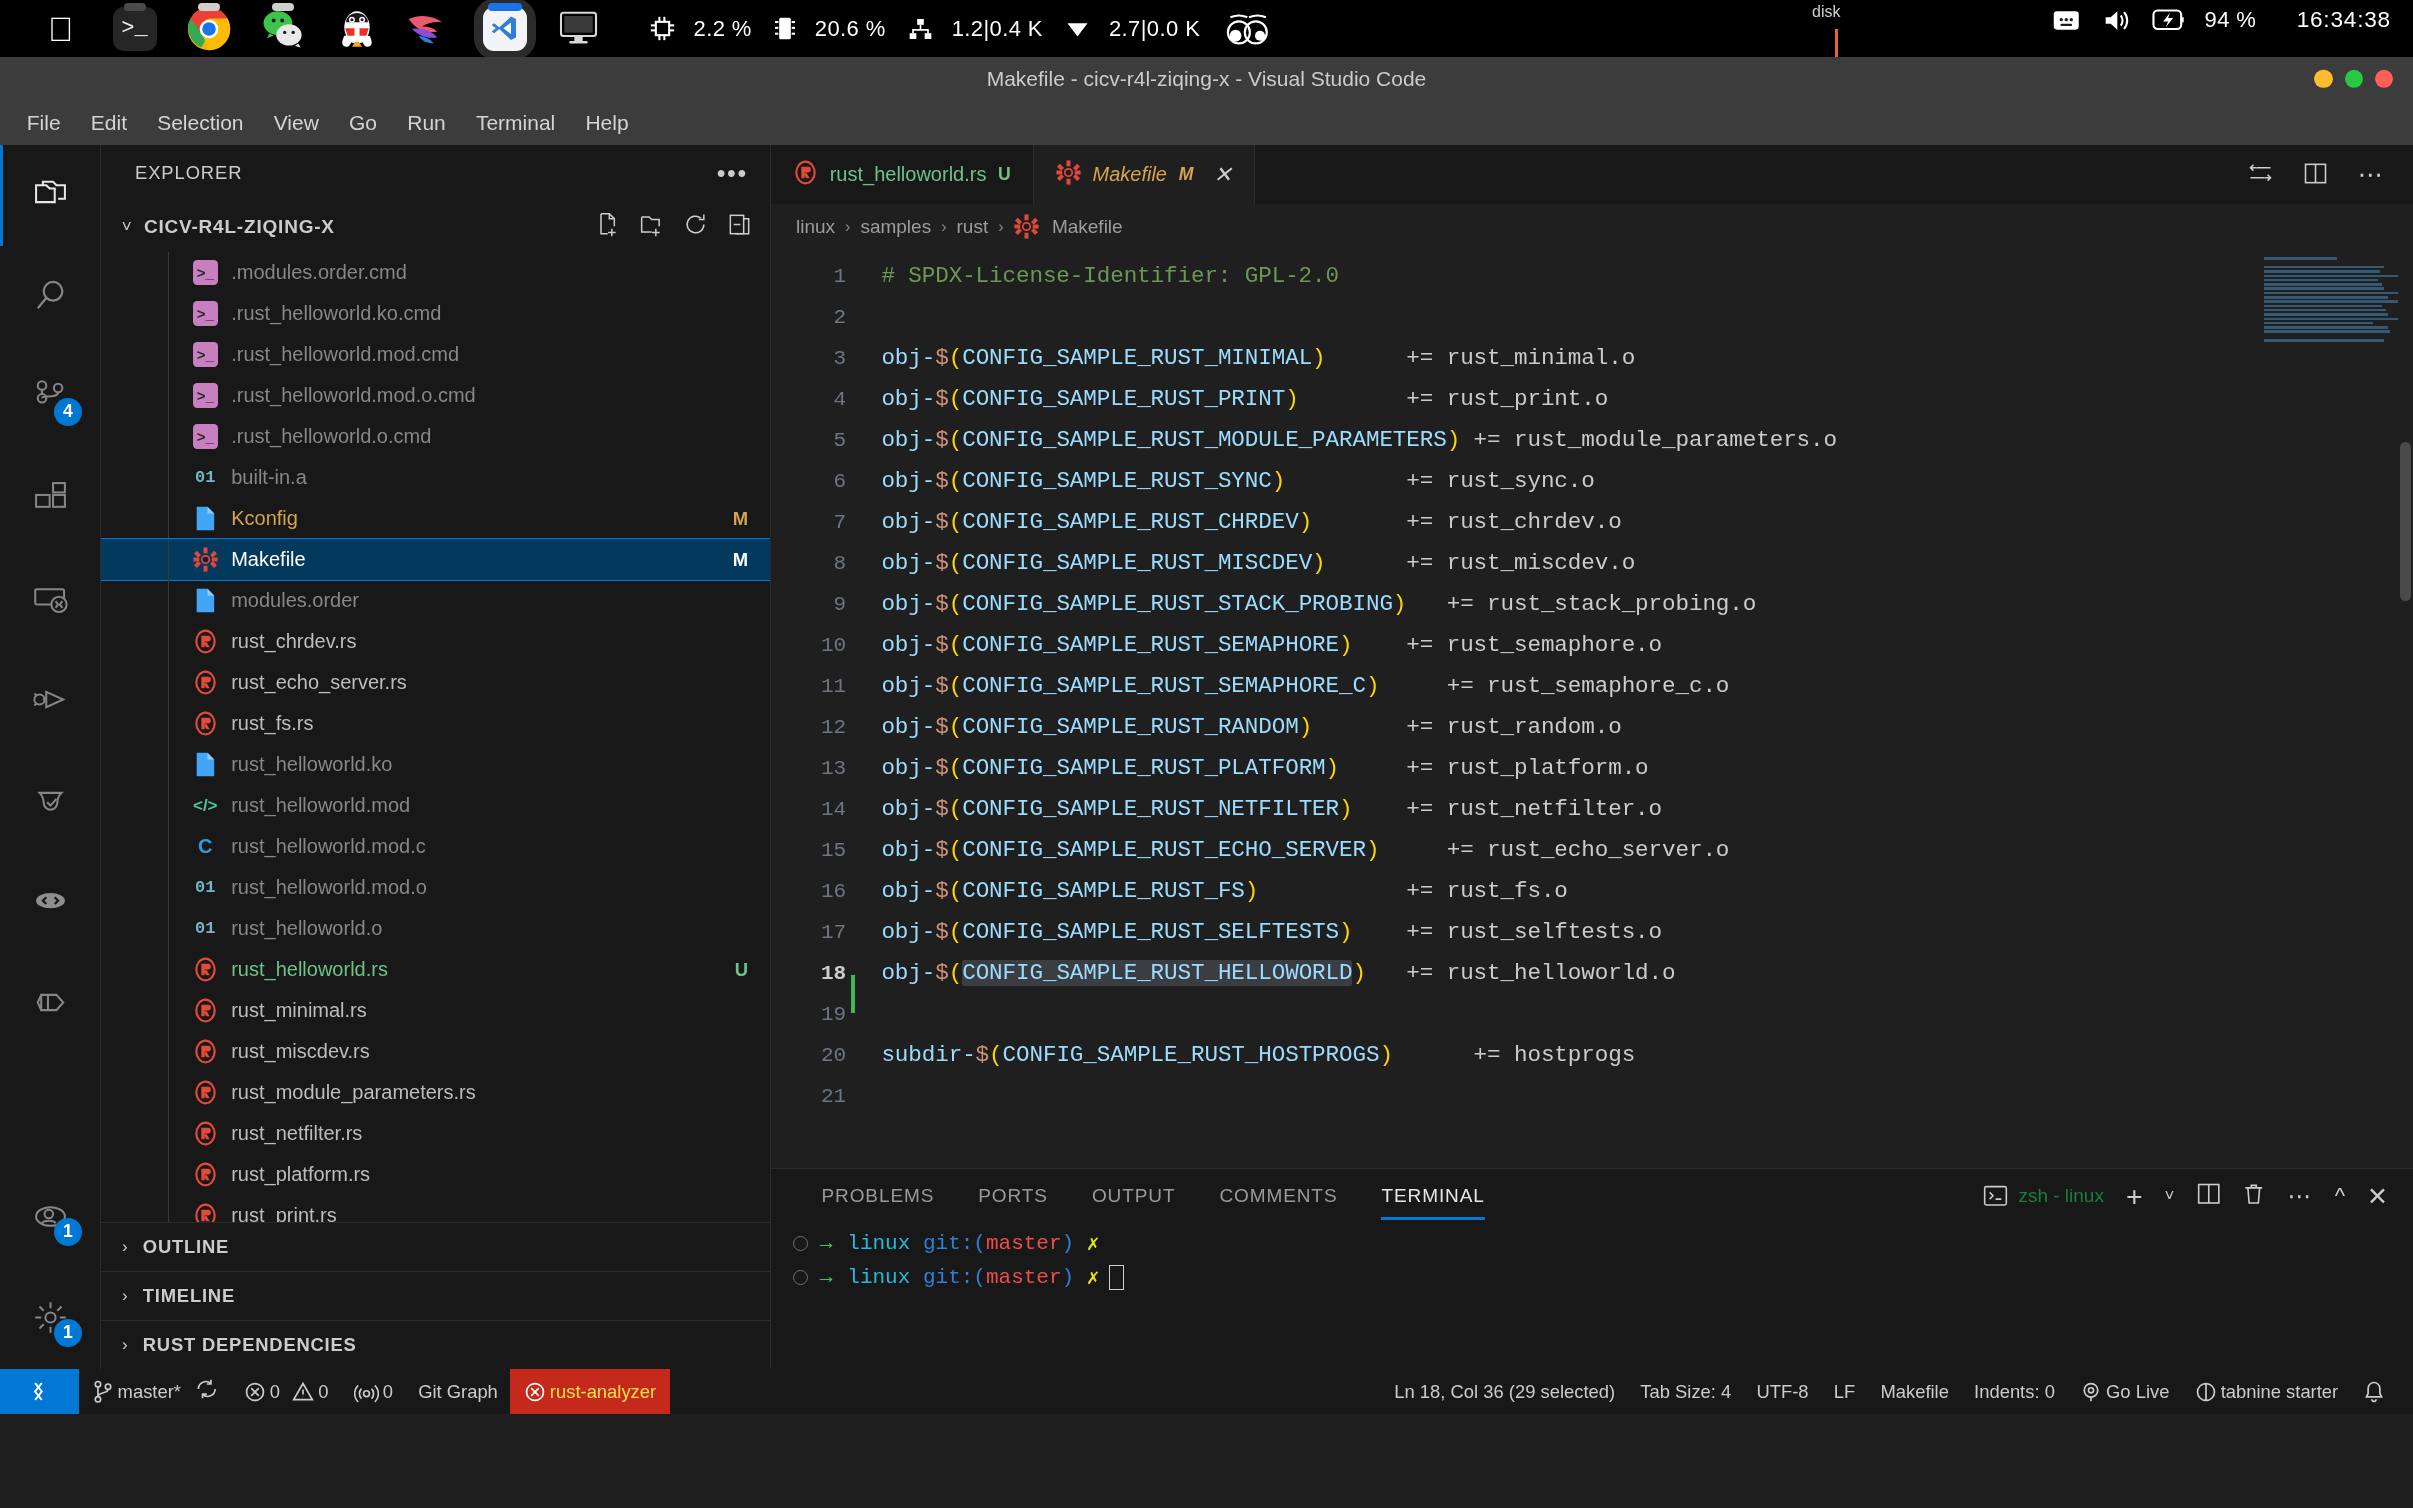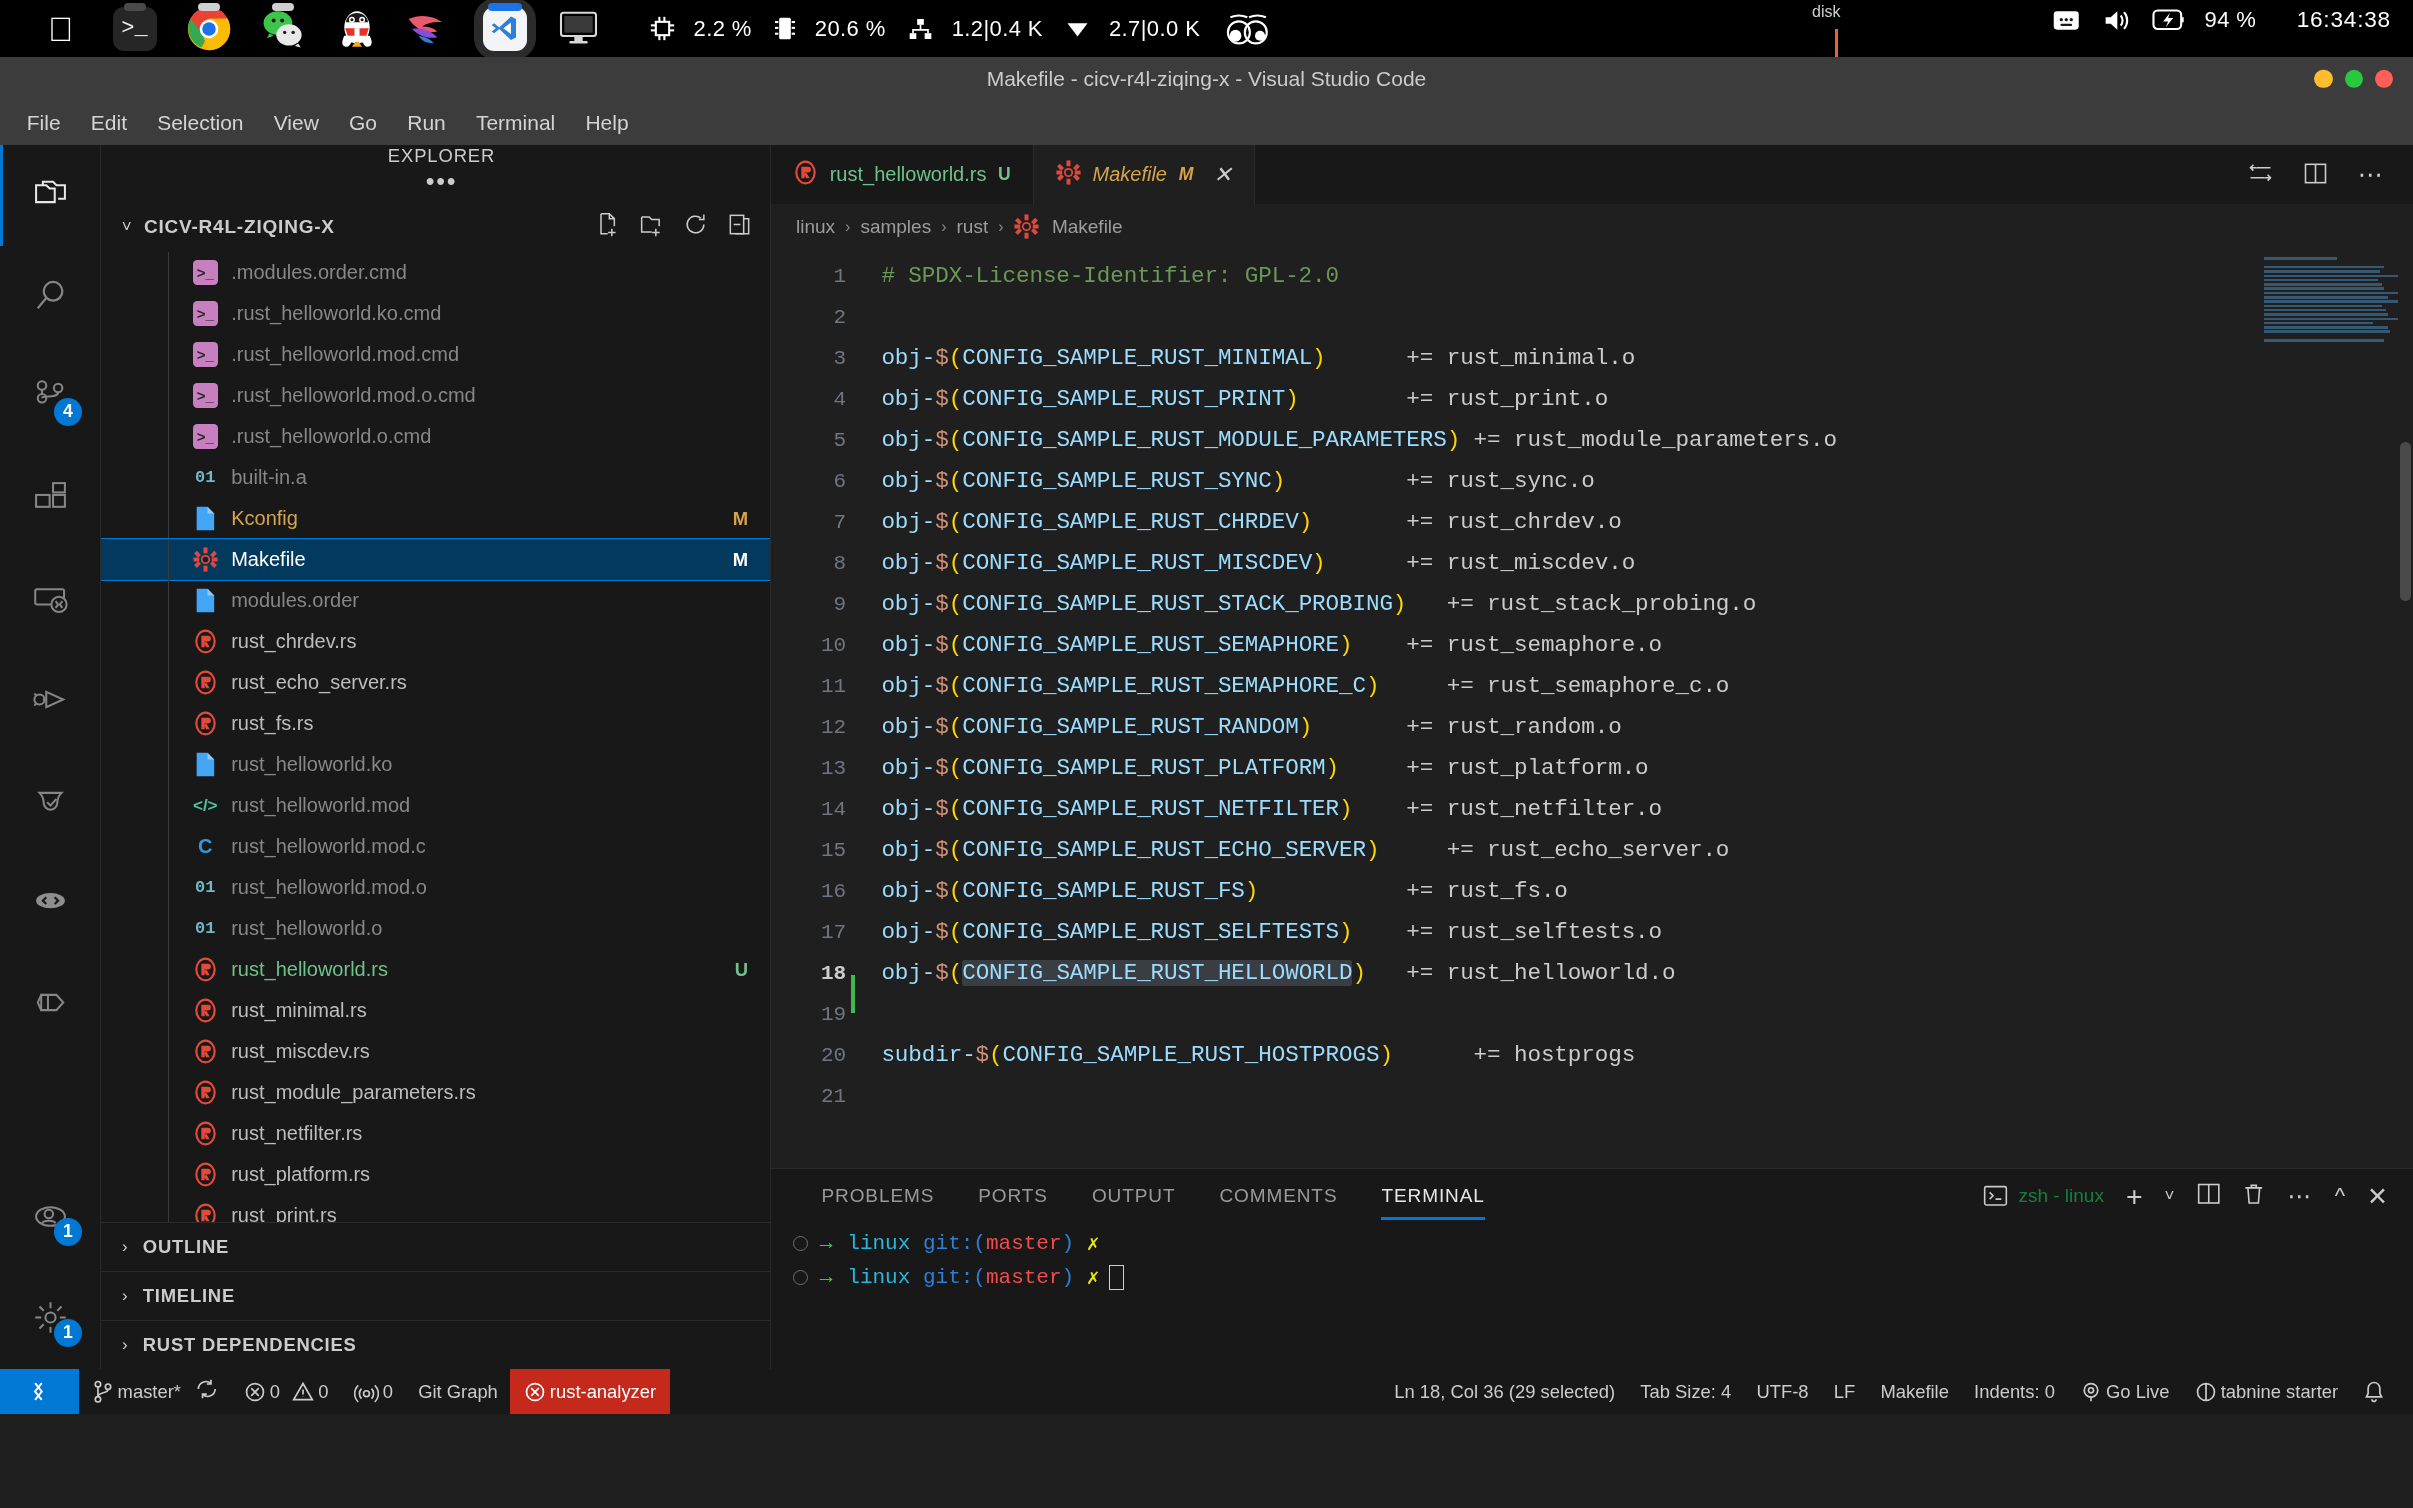--- a/index.html
+++ b/index.html
@@ -52,21 +52,21 @@
   .activitybar { width:101px; background:#181818; display:flex; flex-direction:column; align-items:center; position:relative; border-right:0.8px solid #2b2b2b;}
   .act { width:101px; height:101px; display:flex; align-items:center; justify-content:center; position:relative; color:#868686; }
   .act.active { color:#e7e7e7; }
   .act.active::before { content:""; position:absolute; left:0; top:0; width:3.4px; height:101px; background:#0078d4; }
   .badge { position:absolute; right:18.4px; bottom:22px; min-width:28.5px;height:28.5px; border-radius:14.2px; background:#0078d4; color:#fff;
            font-size:17.6px; display:flex; align-items:center; justify-content:center; padding:0 5.9px; font-weight:bold;}
   .act-spacer { flex:1 1 auto; }
 
   
   .sidebar { width:670px; background:#181818; display:flex; flex-direction:column; border-right:0.8px solid #2b2b2b; }
-  .sb-head { height:57px; display:flex; align-items:center; padding:0 22px 0 34px; color:#cccccc; font-size:18.4px; letter-spacing:0.9px; justify-content:flex-start;flex-direction:column;}
+  .sb-head { height:57px; display:flex; align-items:center; padding:0 22px 0 34px; color:#cccccc; font-size:18.4px; letter-spacing:0.9px; justify-content:space-between;}
   .sb-dots { color:#cccccc; font-size:25px; letter-spacing:1.7px; }
   .sb-folder { height:52px; display:flex; align-items:center; padding:0 18.4px 0 17px; color:#cccccc; font-size:19px; font-weight:bold; letter-spacing:0.8px; gap:7.5px;}
   .sb-folder .actions { margin-left:auto; display:flex; gap:18.4px; color:#cccccc; }
   .chev { display:inline-block; width:18.4px; text-align:center; font-size:17px; color:#cccccc; font-weight:normal;}
 
   .filelist { flex:1 1 auto; overflow:hidden; position:relative; padding-top:0px;}
   .frow { height:41px; display:flex; align-items:center; padding-left:90px; padding-right:22px; color:#bdbdbd; font-size:20px; position:relative; }
   .frow .ind { position:absolute; left:67px; top:0; width:0.8px; height:41px; background:#3a3a3a; }
   .frow .fi { width:28.5px; margin-right:11.7px; display:flex; align-items:center; justify-content:center; flex:0 0 auto;}
   .frow .fname { white-space:nowrap; overflow:hidden; text-overflow:ellipsis; }
@@ -133,21 +133,21 @@
   .t-cyan { color:#29b8db; }
   .t-blue { color:#2f7fd8; }
   .t-red { color:#f14c4c; }
   .t-yellow { color:#e5e510; }
   .tcursor { display:inline-block; width:14.2px; height:25px; border:1.7px solid #d0d0d0; margin-left:10px; vertical-align:middle;}
 
   
   .statusbar { height:45px; background:#181818; display:flex; align-items:center; color:#cccccc; font-size:18.4px; }
   .sb-remote { width:79px; height:45px; background:#0078d4; display:flex; align-items:center; justify-content:center; color:#fff; }
   .sitem { display:flex; align-items:center; gap:4px; padding:0 12.6px; height:45px; }
-  .sitem.err { background:#c4291c; color:#ffffff; padding:0 13.4px; }
+  .sitem.err { background:#c4291c; color:#fde047; padding:0 13.4px; }
   .sb-right { margin-left:auto; display:flex; align-items:center; padding-right:15px;}
 </style>
 </head>
 <body>
 
 <div class="screen">
 
   <div class="macbar">
     <div class="mac-left">
       <div class="dock-item">

